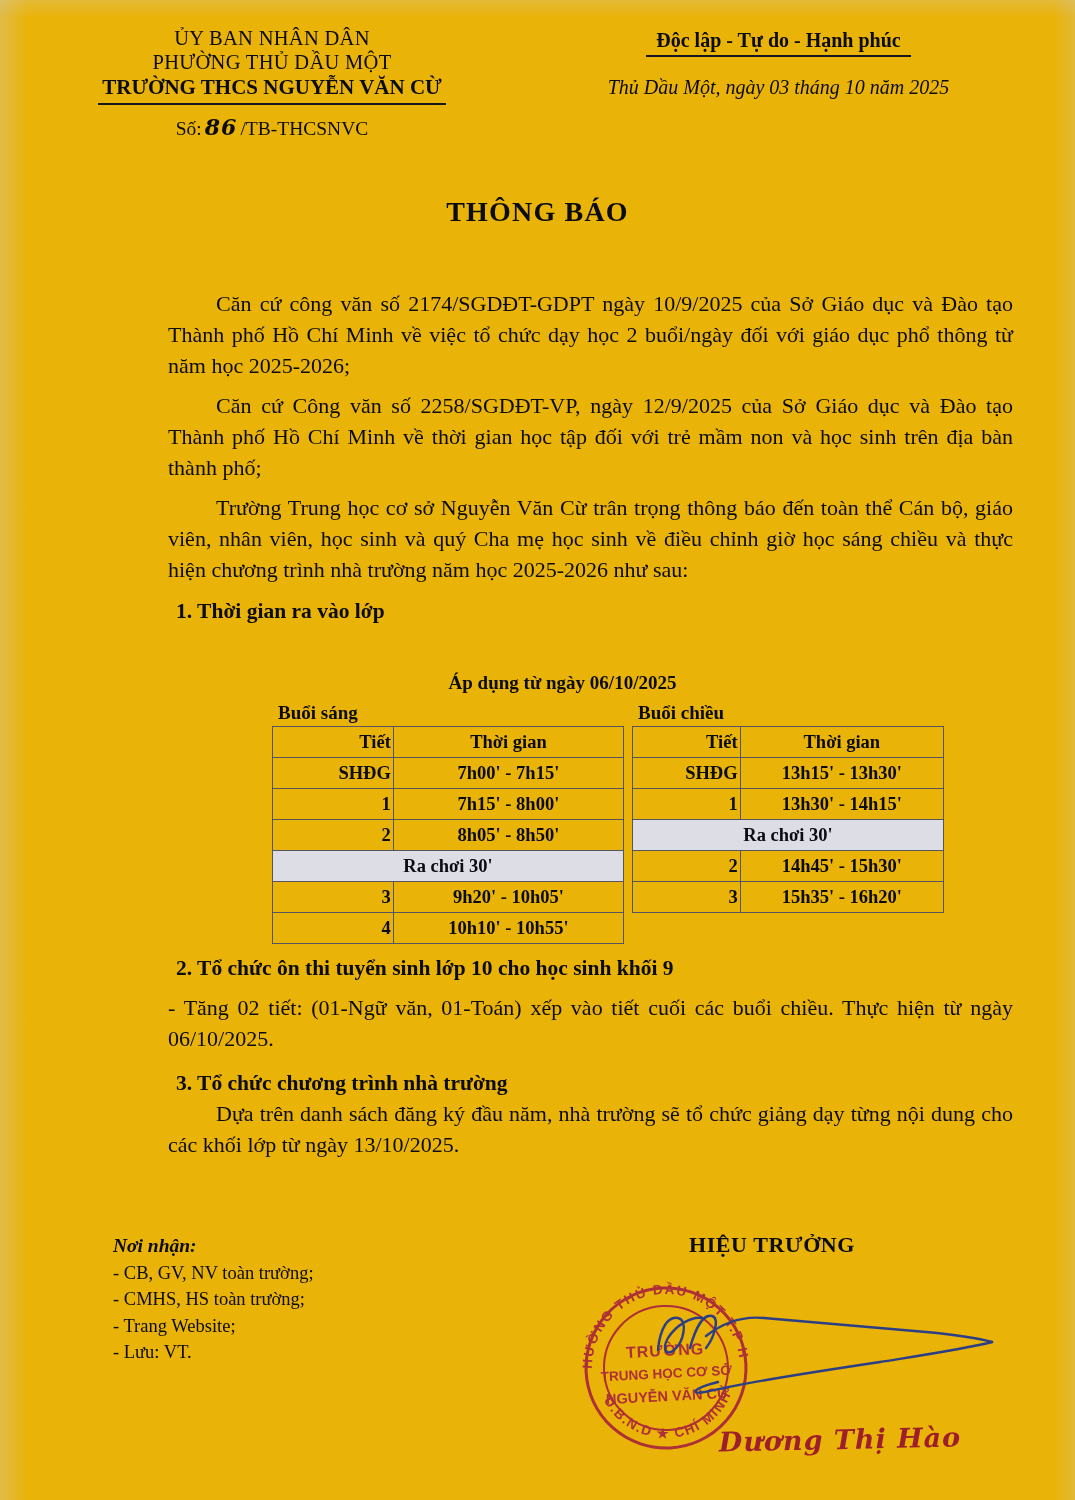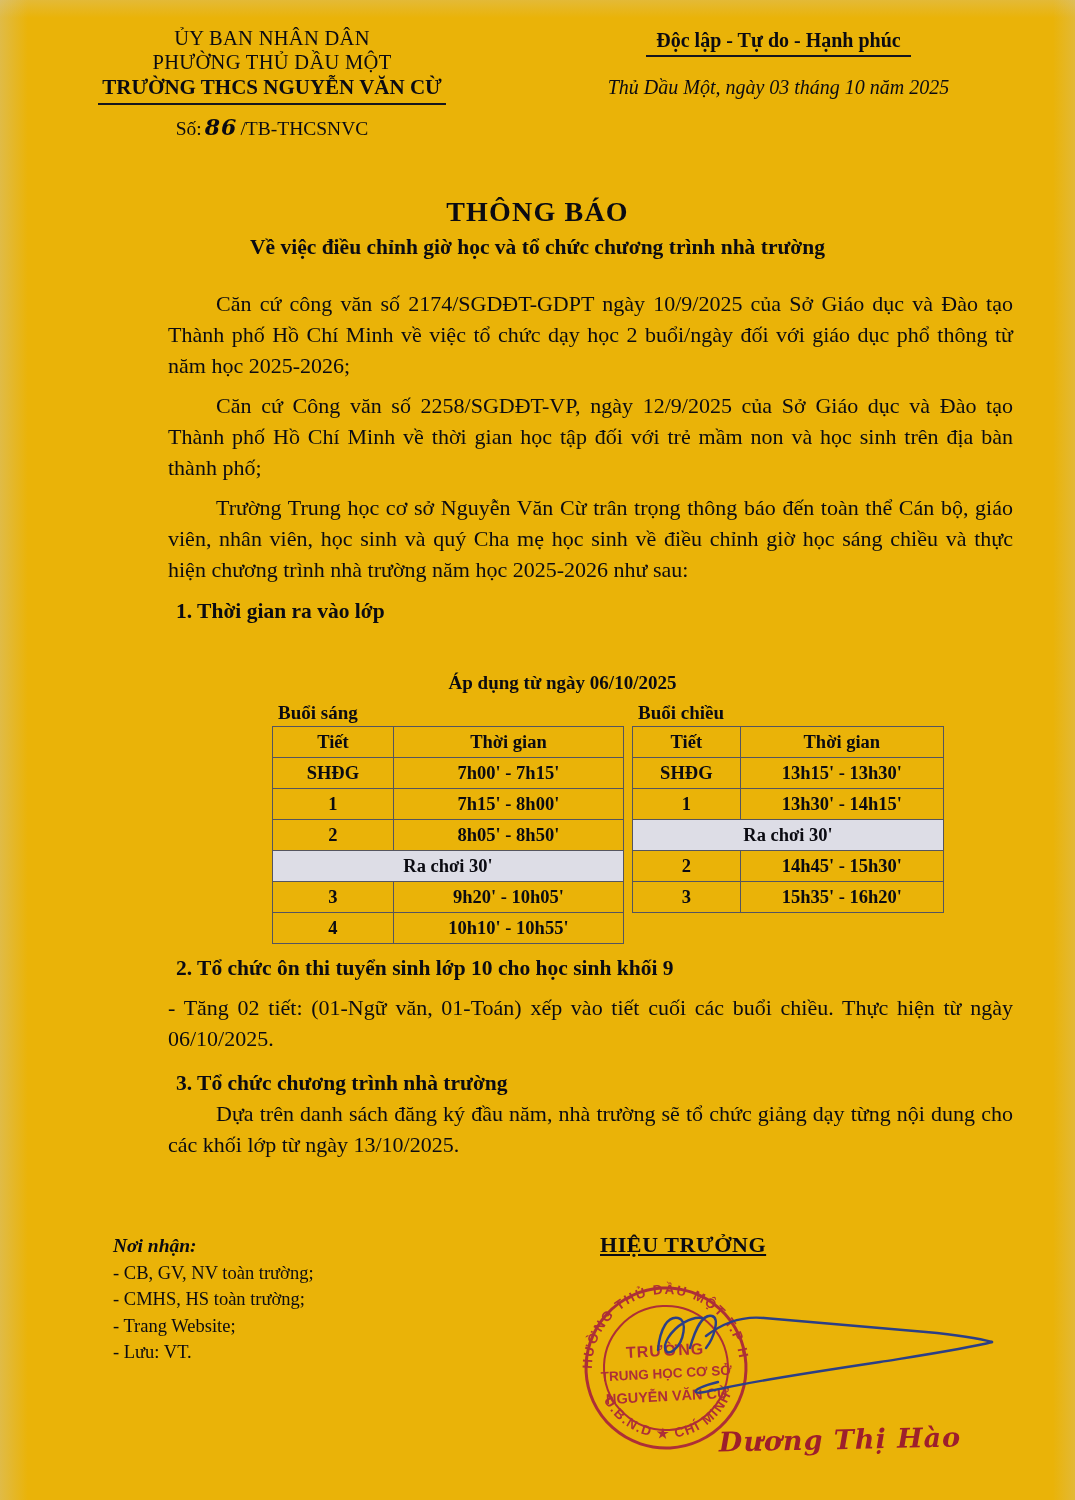--- a/index.html
+++ b/index.html
@@ -171,21 +171,21 @@
   }
   table.sched td {
     border: 1.3px solid #55555f;
     text-align: center;
     font-size: 18.5px;
     font-weight: bold;
     height: 28px;
     padding: 1px 2px;
     line-height: 1.1;
   }
-  table.sched td.c1 { width: 33%; }
+  table.sched td.c1 { width: 33%; text-align: right; }
   table.sched td.break-row {
     background: #dddde6;
   }
 
   
   .footer {
     position: absolute;
     top: 1232px;
     left: 0; right: 0;
     height: 268px;
@@ -197,25 +197,24 @@
     font-size: 18.5px;
     line-height: 1.43;
   }
   .recipients .rtitle {
     font-weight: bold;
     font-style: italic;
     font-size: 19.5px;
   }
   .sign-block {
     position: absolute;
-    left: 600px;
+    left: 572px;
     top: 0;
     width: 400px;
-    text-align: left;
-    text-decoration: underline;
+    text-align: center;
   }
   .sign-title {
     font-size: 22px;
     font-weight: bold;
     letter-spacing: 0.6px;
   }
   .stamp-area {
     position: absolute;
     left: 566px;
     top: 1268px;
@@ -261,21 +260,20 @@
       </div>
     </div>
     <div class="hdr-right">
       <div class="motto">Độc lập - Tự do - Hạnh phúc</div>
       <div class="place-date">Thủ Dầu Một, ngày 03 tháng 10 năm 2025</div>
     </div>
   </div>
 
   <div class="title-block">
     <div class="title-main">THÔNG BÁO</div>
-    <div class="title-sub">Về việc điều chỉnh giờ học và tổ chức chương trình nhà trường</div>
   </div>
 
   <div class="body-area">
     <p class="para">Căn cứ công văn số 2174/SGDĐT-GDPT ngày 10/9/2025 của Sở Giáo dục và Đào tạo Thành phố Hồ Chí Minh về việc tổ chức dạy học 2 buổi/ngày đối với giáo dục phổ thông từ năm học 2025-2026;</p>
     <p class="para">Căn cứ Công văn số 2258/SGDĐT-VP, ngày 12/9/2025 của Sở Giáo dục và Đào tạo Thành phố Hồ Chí Minh về thời gian học tập đối với trẻ mầm non và học sinh trên địa bàn thành phố;</p>
     <p class="para">Trường Trung học cơ sở Nguyễn Văn Cừ trân trọng thông báo đến toàn thể Cán bộ, giáo viên, nhân viên, học sinh và quý Cha mẹ học sinh về điều chỉnh giờ học sáng chiều và thực hiện chương trình nhà trường năm học 2025-2026 như sau:</p>
     <div class="section-head">1. Thời gian ra vào lớp</div>
   </div>
 
   <div class="apply-note">Áp dụng từ ngày 06/10/2025</div>

